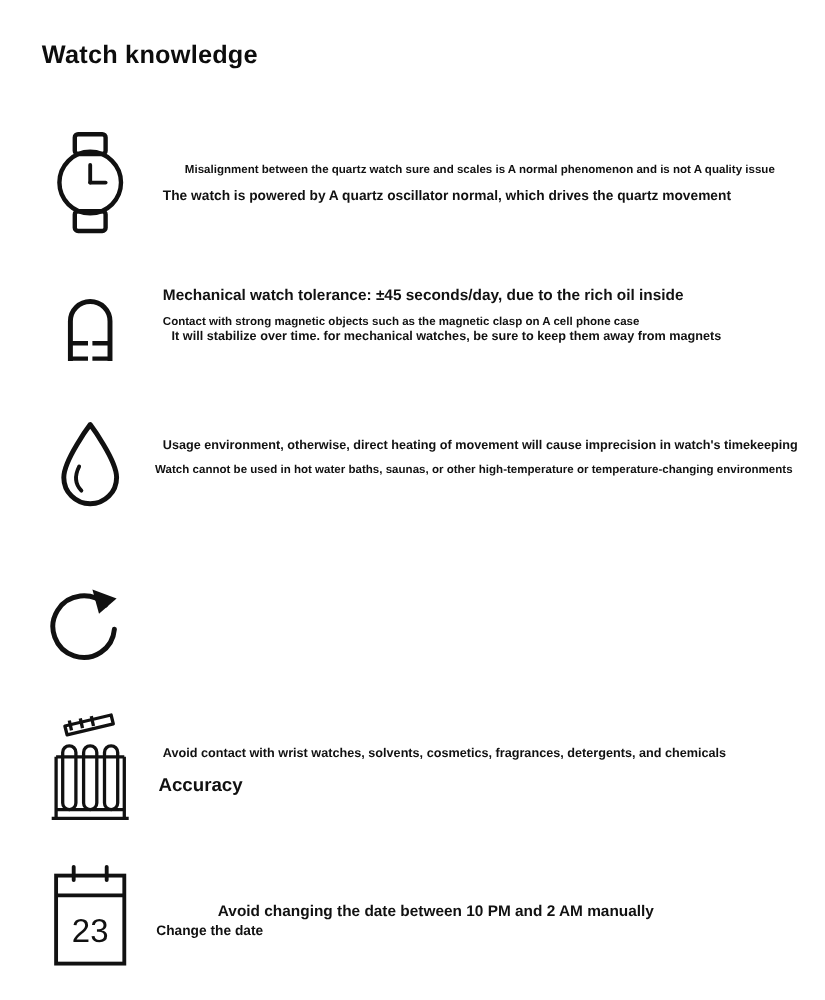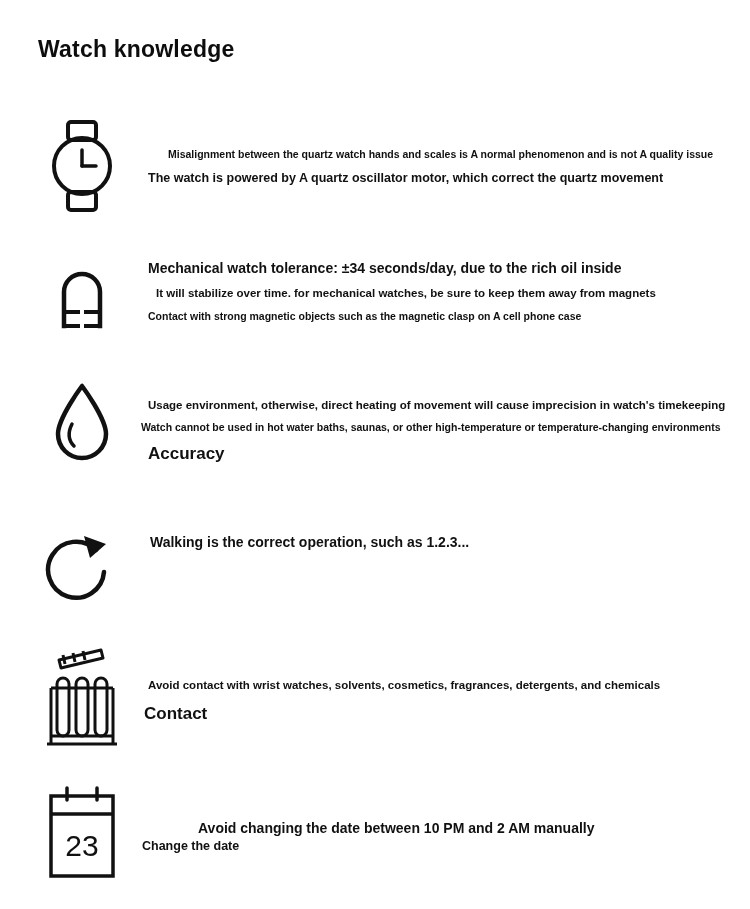--- a/index.html
+++ b/index.html
@@ -118,65 +118,63 @@
     <div class="icon-box">
       <svg width="76" height="96" viewBox="0 0 76 96">
         <rect x="24" y="4" width="28" height="18" rx="3" fill="none" stroke="#111" stroke-width="4"></rect>
         <rect x="24" y="74" width="28" height="18" rx="3" fill="none" stroke="#111" stroke-width="4"></rect>
         <circle cx="38" cy="48" r="28" fill="none" stroke="#111" stroke-width="4"></circle>
         <line x1="38" y1="32" x2="38" y2="48" stroke="#111" stroke-width="3.5" stroke-linecap="round"></line>
         <line x1="38" y1="48" x2="52" y2="48" stroke="#111" stroke-width="3.5" stroke-linecap="round"></line>
       </svg>
     </div>
     <div class="lines">
-      <span class="line a t-xs">Misalignment between the quartz watch hands and scales is A normal phenomenon and is not A quality issue</span>
-      <span class="line b t-md">The watch is powered by A quartz oscillator motor, which correct the quartz movement</span>
+      <span class="line a t-xs">Misalignment between the quartz watch sure and scales is A normal phenomenon and is not A quality issue</span>
+      <span class="line b t-md">The watch is powered by A quartz oscillator normal, which drives the quartz movement</span>
     </div>
   </div>
 
   <div class="section" id="sec2">
     <div class="icon-box">
       <svg width="76" height="80" viewBox="0 0 76 80">
         <path d="M20 68 L20 34 A18 18 0 0 1 56 34 L56 68" fill="none" stroke="#111" stroke-width="4.5" stroke-linecap="square"></path>
         <line x1="20" y1="54" x2="36" y2="54" stroke="#111" stroke-width="4"></line>
         <line x1="40" y1="54" x2="56" y2="54" stroke="#111" stroke-width="4"></line>
         <line x1="20" y1="68" x2="36" y2="68" stroke="#111" stroke-width="4"></line>
         <line x1="40" y1="68" x2="56" y2="68" stroke="#111" stroke-width="4"></line>
       </svg>
     </div>
     <div class="lines">
-      <span class="line a t-lg">Mechanical watch tolerance: ±34 seconds/day, due to the rich oil inside</span>
+      <span class="line a t-lg">Mechanical watch tolerance: ±45 seconds/day, due to the rich oil inside</span>
+      <span class="line c t-xs">Contact with strong magnetic objects such as the magnetic clasp on A cell phone case</span>
       <span class="line b t-sm">It will stabilize over time. for mechanical watches, be sure to keep them away from magnets</span>
-      <span class="line c t-xs">Contact with strong magnetic objects such as the magnetic clasp on A cell phone case</span>
     </div>
   </div>
 
   <div class="section" id="sec3">
     <div class="icon-box">
       <svg width="76" height="92" viewBox="0 0 76 92">
         <path d="M38 8 C38 8 14 40 14 56 A24 24 0 0 0 62 56 C62 40 38 8 38 8 Z" fill="none" stroke="#111" stroke-width="4.5" stroke-linejoin="round"></path>
         <path d="M28 46 C24 54 24 62 30 68" fill="none" stroke="#111" stroke-width="3.5" stroke-linecap="round"></path>
       </svg>
     </div>
     <div class="lines">
       <span class="line b t-sm">Usage environment, otherwise, direct heating of movement will cause imprecision in watch's timekeeping</span>
       <span class="line a t-xs">Watch cannot be used in hot water baths, saunas, or other high-temperature or temperature-changing environments</span>
-      <span class="line c t-xl">Accuracy</span>
     </div>
   </div>
 
   <div class="section" id="sec4">
     <div class="icon-box">
       <svg width="76" height="86" viewBox="0 0 76 86">
         <path d="M52 22 A28 28 0 1 0 60 44" fill="none" stroke="#111" stroke-width="4.5" stroke-linecap="round"></path>
         <polygon points="40,8 62,16 46,30" fill="#111"></polygon>
       </svg>
     </div>
     <div class="lines">
-      <span class="line b t-lg">Walking is the correct operation, such as 1.2.3...</span>
     </div>
   </div>
 
   <div class="section" id="sec5">
     <div class="icon-box">
       <svg width="86" height="110" viewBox="0 0 86 110">
         <g stroke="#111" stroke-width="3" fill="none">
           <path d="M20 16 L62 6 L64 14 L22 24 Z" stroke-linejoin="round"></path>
           <line x1="24" y1="11" x2="26" y2="20"></line>
           <line x1="34" y1="9" x2="36" y2="18"></line>
@@ -187,21 +185,21 @@
           <line x1="12" y1="44" x2="74" y2="44"></line>
           <line x1="12" y1="92" x2="74" y2="92"></line>
           <line x1="12" y1="44" x2="12" y2="100"></line>
           <line x1="74" y1="44" x2="74" y2="100"></line>
           <line x1="8" y1="100" x2="78" y2="100"></line>
         </g>
       </svg>
     </div>
     <div class="lines">
       <span class="line a t-sm">Avoid contact with wrist watches, solvents, cosmetics, fragrances, detergents, and chemicals</span>
-      <span class="line b t-xl">Contact</span>
+      <span class="line b t-xl">Accuracy</span>
     </div>
   </div>
 
   <div class="section" id="sec6">
     <div class="icon-box">
       <svg width="78" height="100" viewBox="0 0 78 100">
         <line x1="24" y1="4" x2="24" y2="16" stroke="#111" stroke-width="3.5" stroke-linecap="round"></line>
         <line x1="54" y1="4" x2="54" y2="16" stroke="#111" stroke-width="3.5" stroke-linecap="round"></line>
         <rect x="8" y="12" width="62" height="80" fill="none" stroke="#111" stroke-width="3.5"></rect>
         <line x1="8" y1="30" x2="70" y2="30" stroke="#111" stroke-width="3.5"></line>

